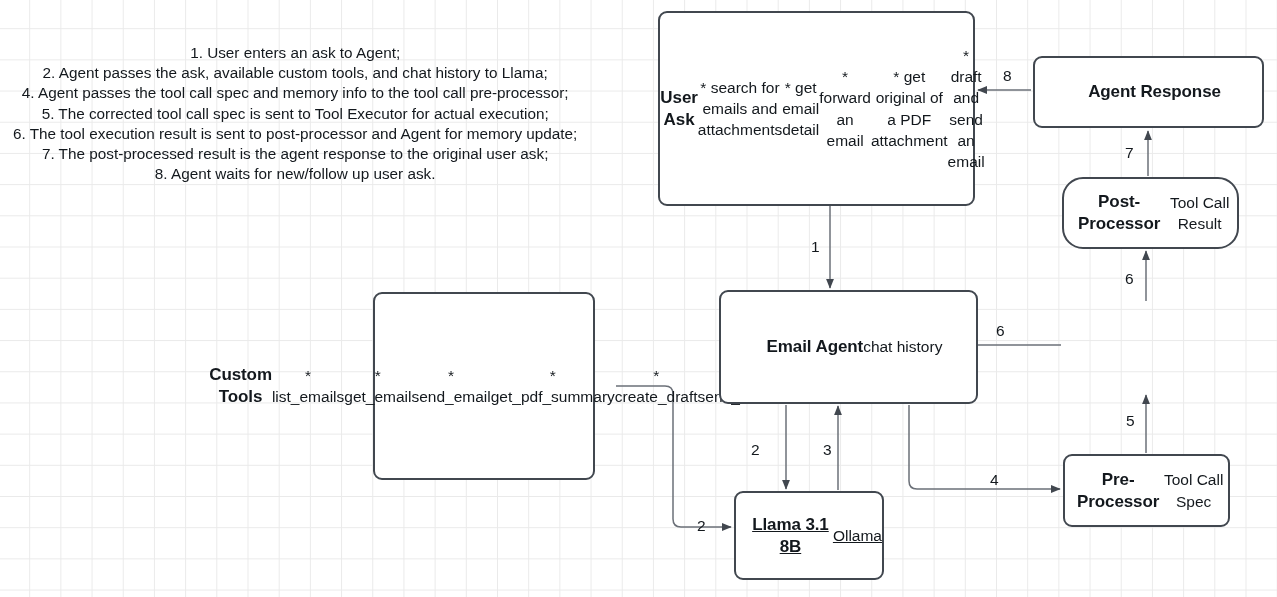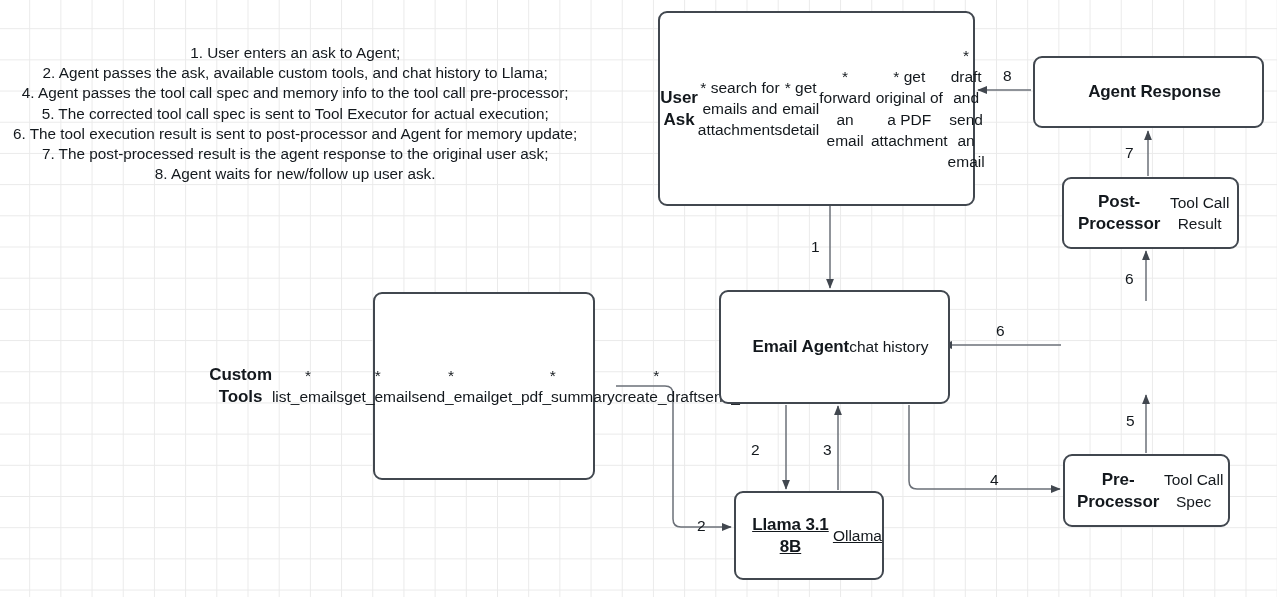--- a/index.html
+++ b/index.html
@@ -127,26 +127,26 @@
   <div class="node" style="left:373px; top:292px; width:222px; height:188px;">
     <div class="node-title">Custom Tools</div>
     <div class="node-list">* list_emails</div>
     <div class="node-list">* get_email</div>
     <div class="node-list">* send_email</div>
     <div class="node-list">* get_pdf_summary</div>
     <div class="node-list">* create_draft</div>
     <div class="node-list">* send_draft</div>
   </div>
 
-  <div class="node" style="left:719px; top:290px; width:231px; height:114px;">
+  <div class="node" style="left:719px; top:290px; width:259px; height:114px;">
     <div class="node-title">Email Agent</div>
     <div class="node-sub">chat history</div>
   </div>
 
-  <div class="node" style="left:1062px; top:177px; width:177px; height:72px;">
+  <div class="node" style="left:1062px; top:177px; width:177px; height:72px;border-radius:21px;">
     <div class="node-title">Post-Processor</div>
     <div class="node-sub">Tool Call Result</div>
   </div>
 
 
   <div class="node" style="left:1063px; top:454px; width:167px; height:73px;">
     <div class="node-title">Pre-Processor</div>
     <div class="node-sub">Tool Call Spec</div>
   </div>
 

